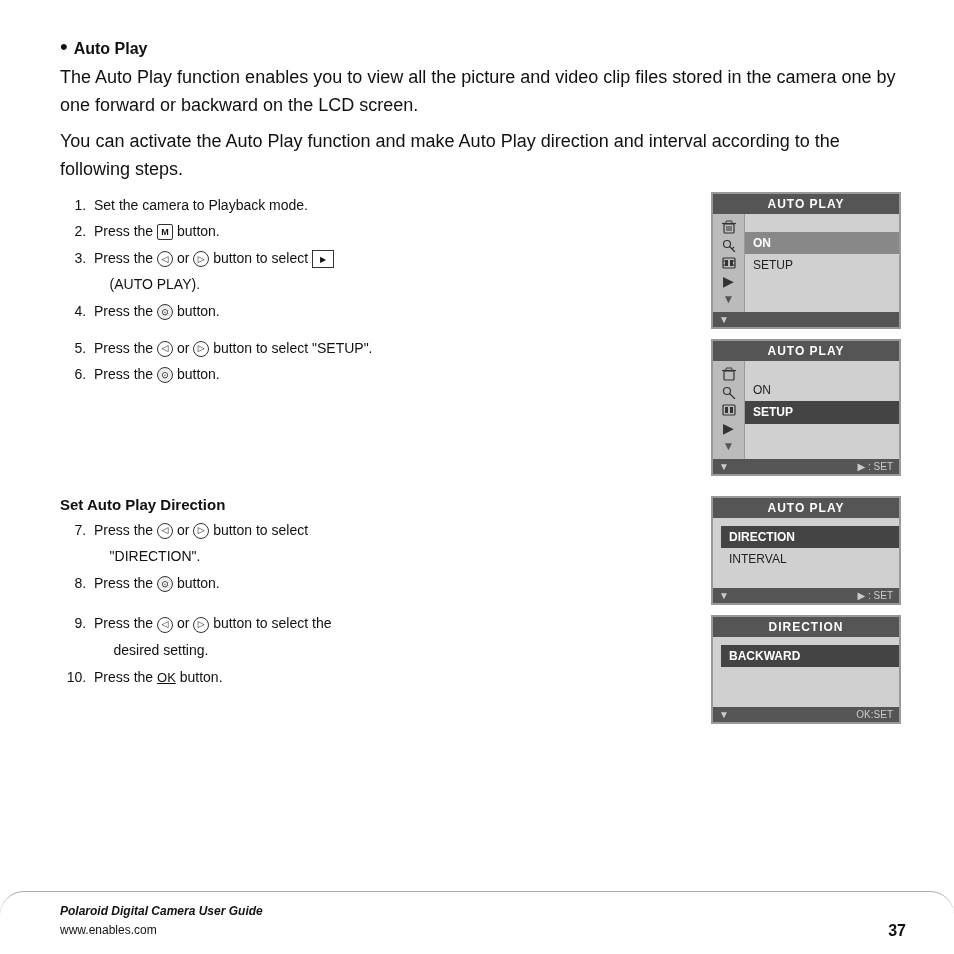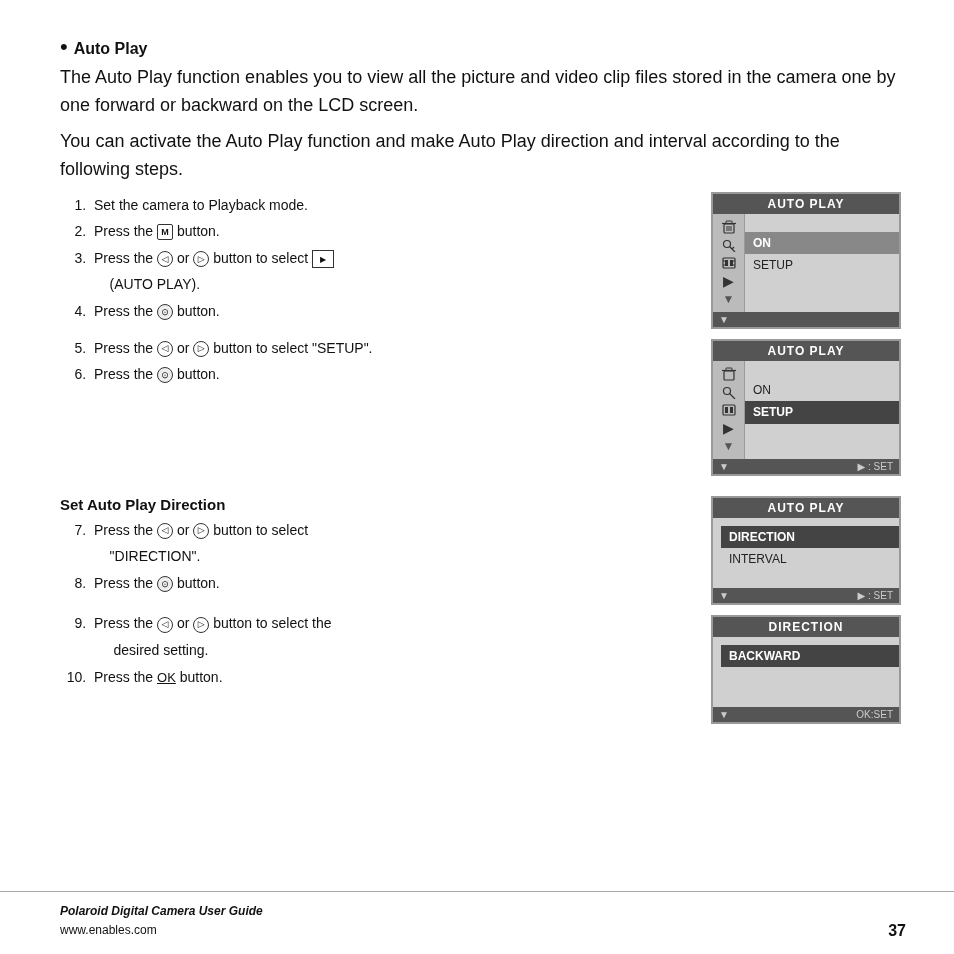--- a/index.html
+++ b/index.html
@@ -156,20 +156,21 @@
     .page-footer {
       position: absolute;
       bottom: 0;
       left: 0;
       right: 0;
       padding: 10px 48px 14px 60px;
       border-top: 1px solid #aaa;
       display: flex;
       justify-content: space-between;
       align-items: flex-end;
+      border-radius: 24px;
     }
 
     .footer-left {
       font-size: 12px;
       line-height: 1.6;
     }
 
     .footer-bold {
       font-weight: bold;
       font-style: italic;

